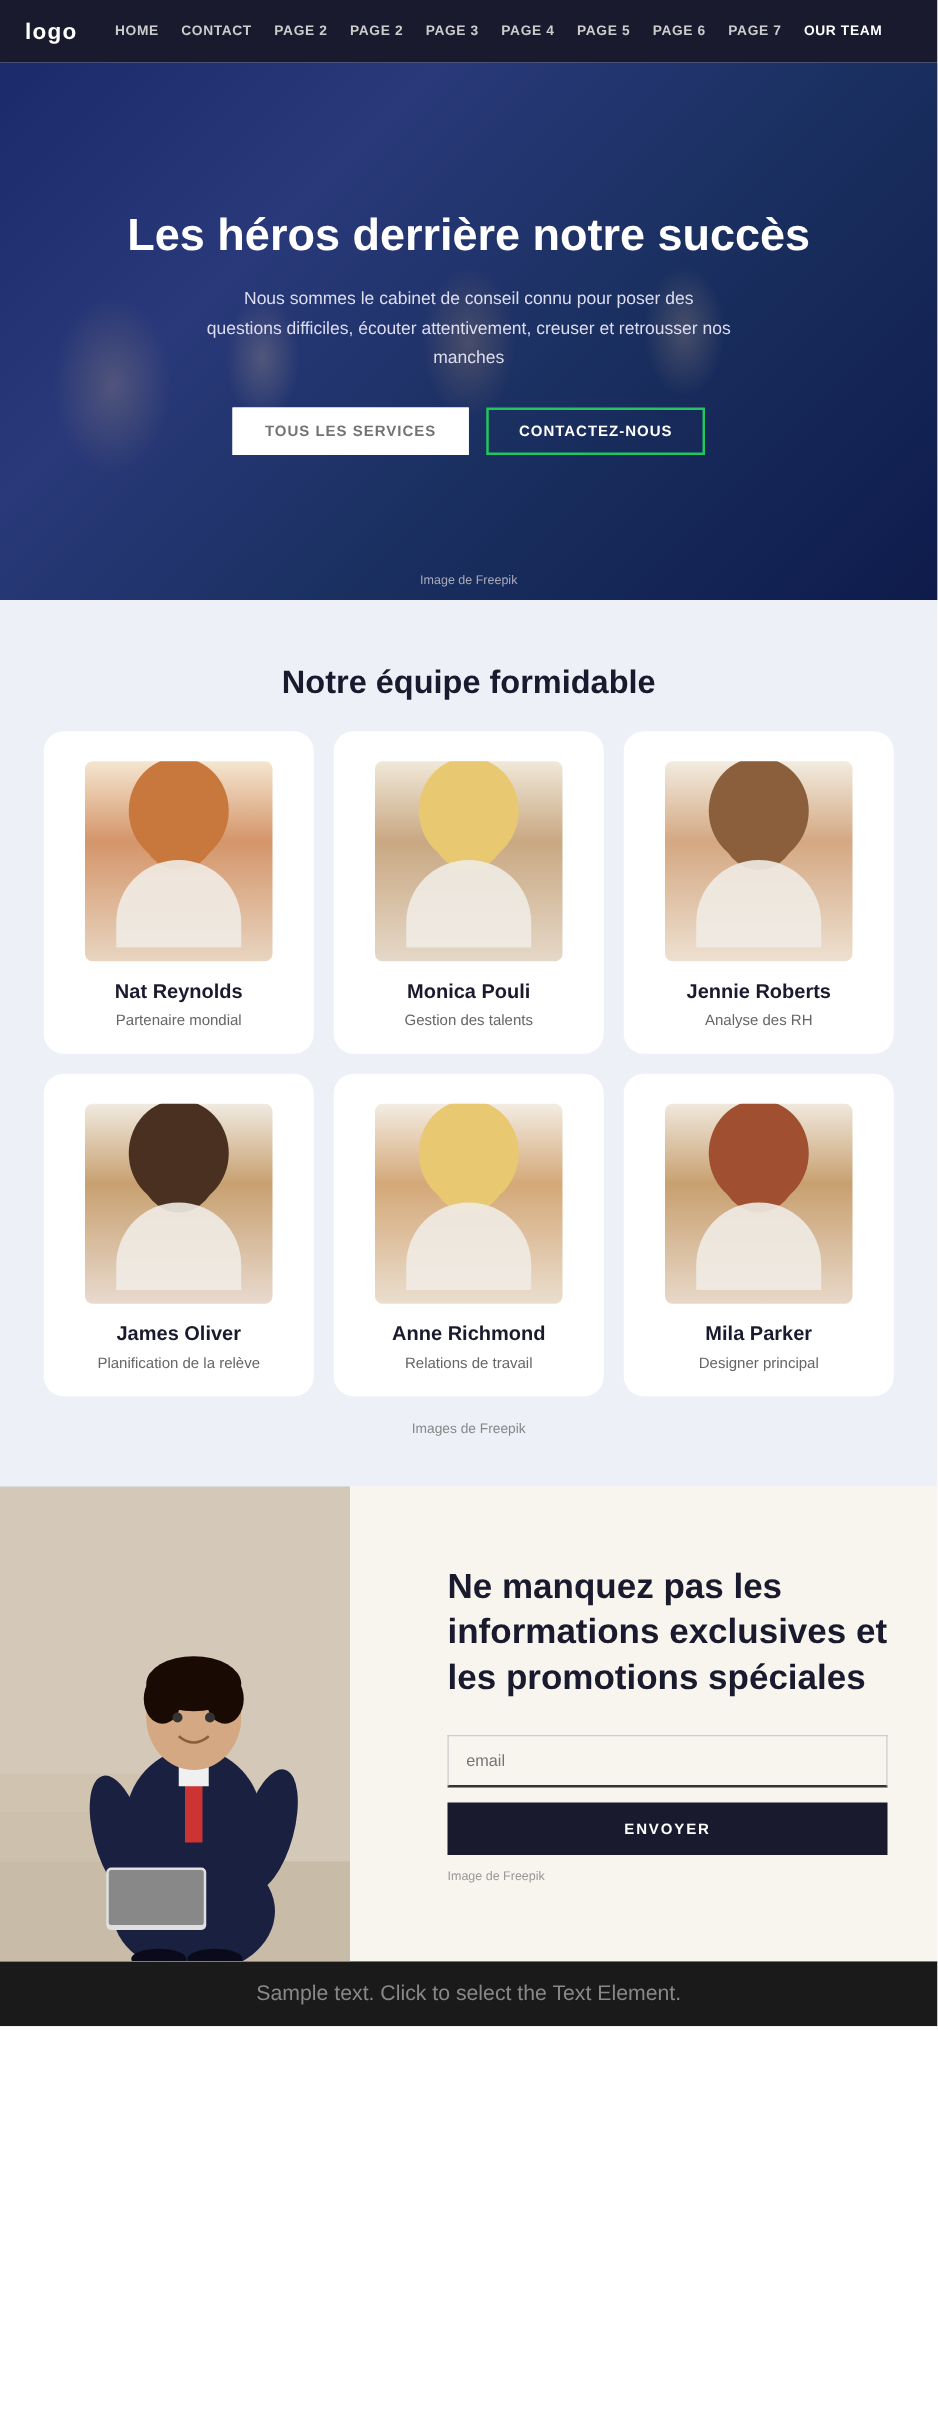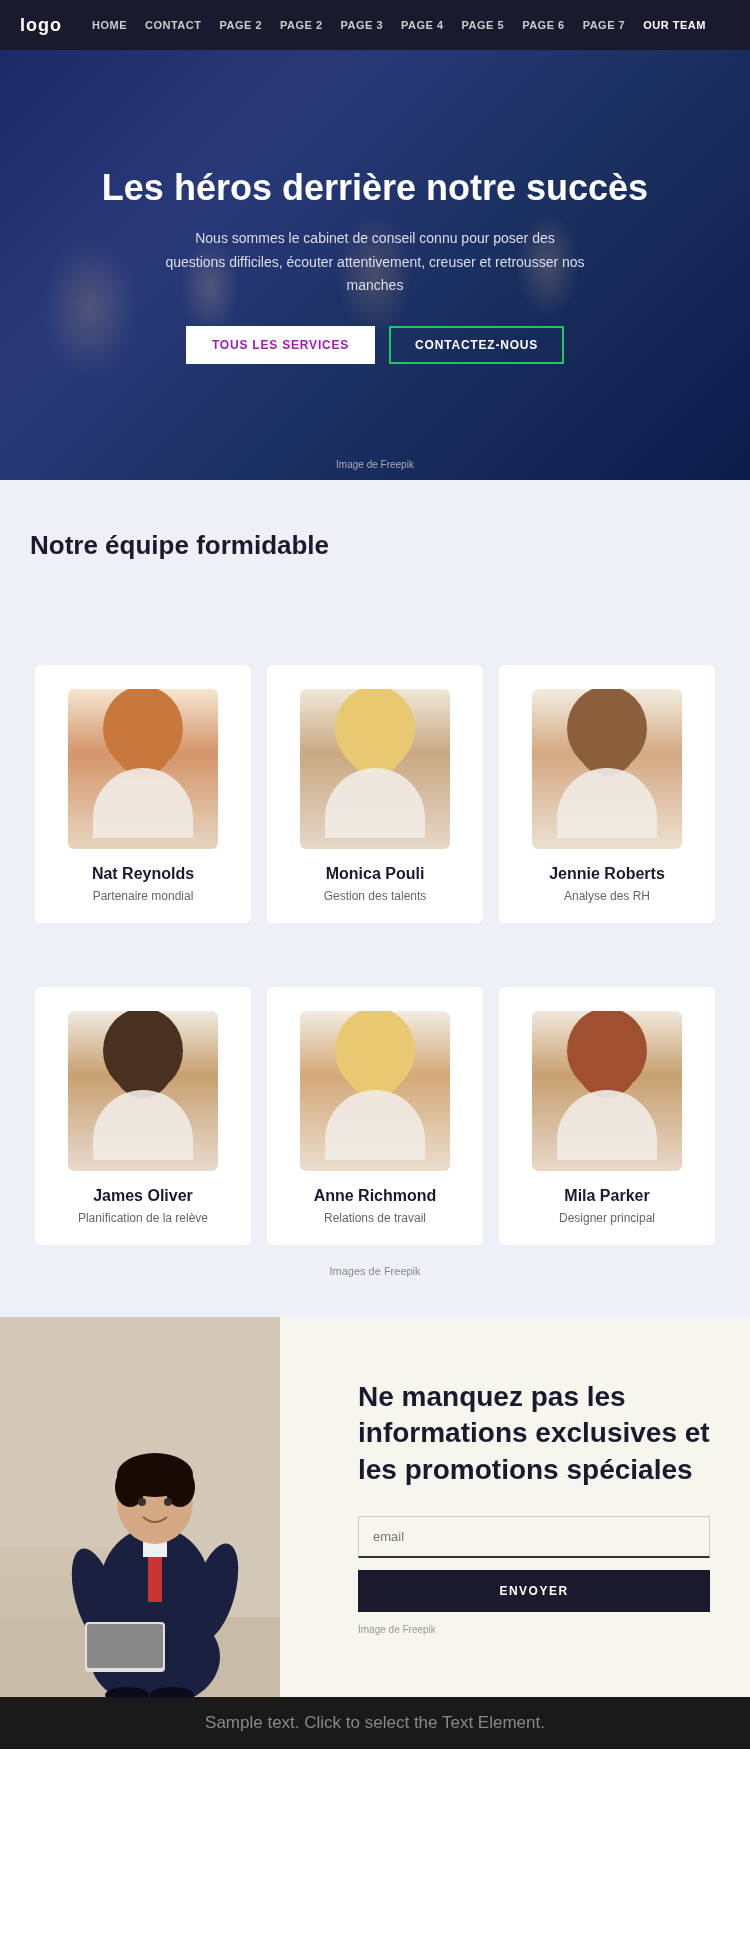--- a/index.html
+++ b/index.html
@@ -48,21 +48,21 @@
     .hero h1 {
       color: #fff; font-size: 36px; font-weight: 800;
       margin-bottom: 18px; line-height: 1.2;
     }
     .hero p {
       color: #dde; font-size: 14px; line-height: 1.7;
       margin-bottom: 28px; max-width: 420px; margin-left: auto; margin-right: auto;
     }
     .hero-buttons { display: flex; gap: 14px; justify-content: center; }
     .btn-white {
-      background: #fff; color: #a21caf;
+      background: #fff; color: #737373;
       border: 2px solid #fff;
       padding: 10px 24px; font-size: 12px; font-weight: 700;
       letter-spacing: 0.8px; cursor: pointer; text-transform: uppercase;
     }
     .btn-outline {
       background: transparent; color: #fff;
       border: 2px solid #22c55e;
       padding: 10px 24px; font-size: 12px; font-weight: 700;
       letter-spacing: 0.8px; cursor: pointer; text-transform: uppercase;
     }
@@ -70,33 +70,32 @@
       position: absolute; bottom: 10px; z-index: 2;
       color: #aab; font-size: 10px;
     }
     .hero-attribution a { color: #aab; }
 
     
     .team-section {
       background: #eef0f8; padding: 50px 30px 40px;
     }
     .team-section h2 {
-      font-size: 26px; font-weight: 700;
-      color: #1a1a2e; margin-bottom: 56px;
+      text-align: center; font-size: 26px; font-weight: 700;
+      color: #1a1a2e; margin-bottom: 24px;
     }
     .team-grid {
       display: grid; grid-template-columns: repeat(3, 1fr);
       gap: 16px; max-width: 680px; margin: 0 auto;
     }
     .team-card {
-      background: #fff; border-radius: 6px;
+      background: #fff; border-radius: 16px;
       padding: 24px 16px 20px;
       display: flex; flex-direction: column; align-items: center;
       text-align: center;
-      margin-top: 48px;
     }
     .team-photo {
       width: 150px; height: 160px; border-radius: 6px;
       margin-bottom: 16px; overflow: hidden;
       display: flex; align-items: center; justify-content: center;
     }
     
     .person-1 { background: linear-gradient(180deg, #f5e6d0 0%, #d4956a 40%, #e8d5c0 100%); }
     .person-2 { background: linear-gradient(180deg, #f0e8d8 0%, #c9a882 40%, #e5d8c8 100%); }
     .person-3 { background: linear-gradient(180deg, #f2ece0 0%, #d4a882 40%, #ede0d0 100%); }

